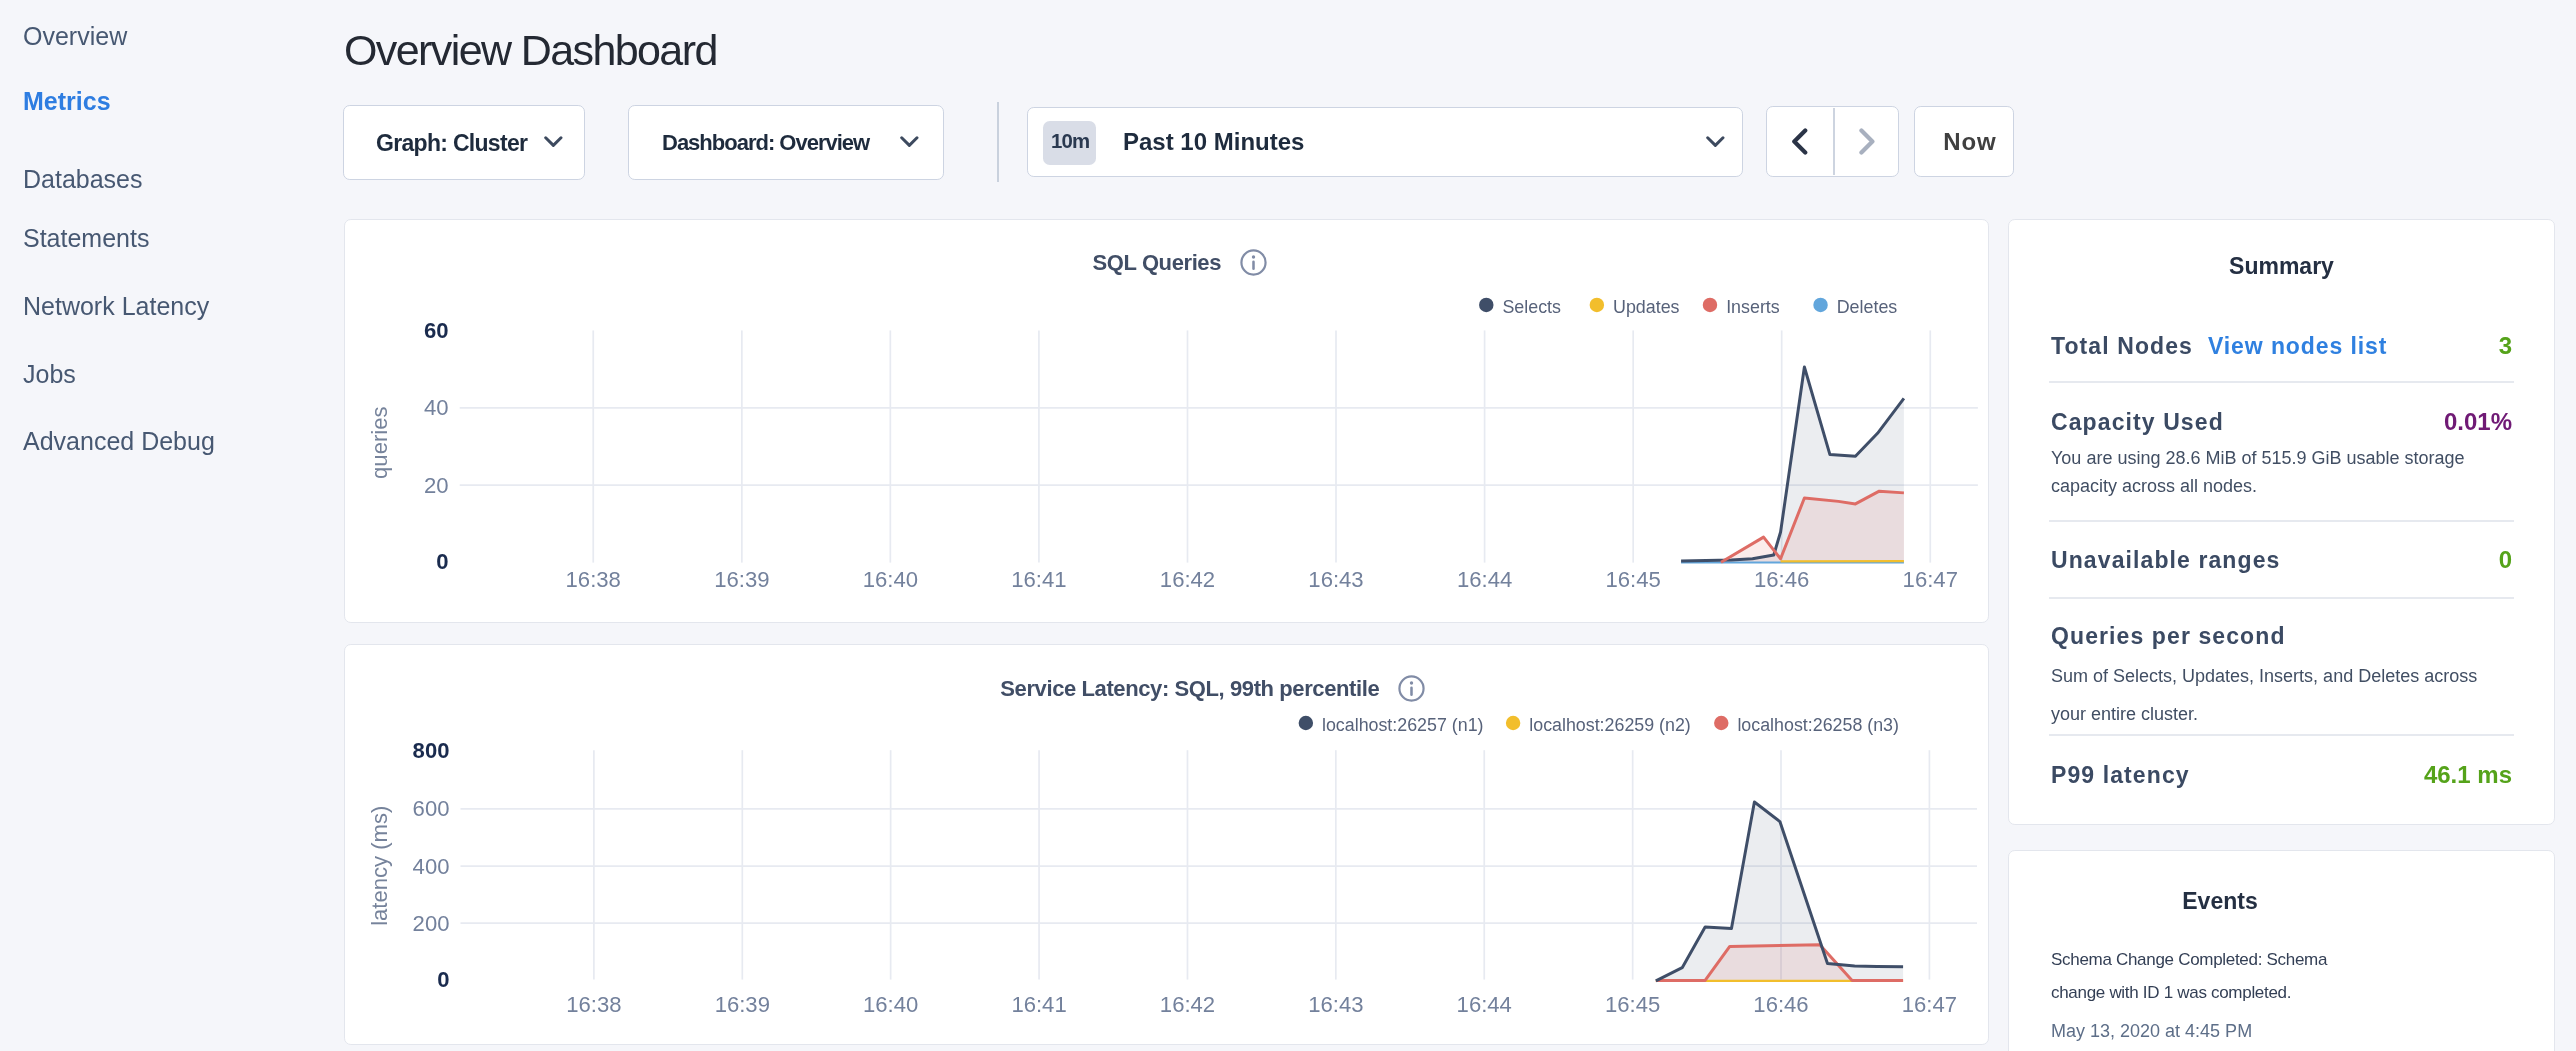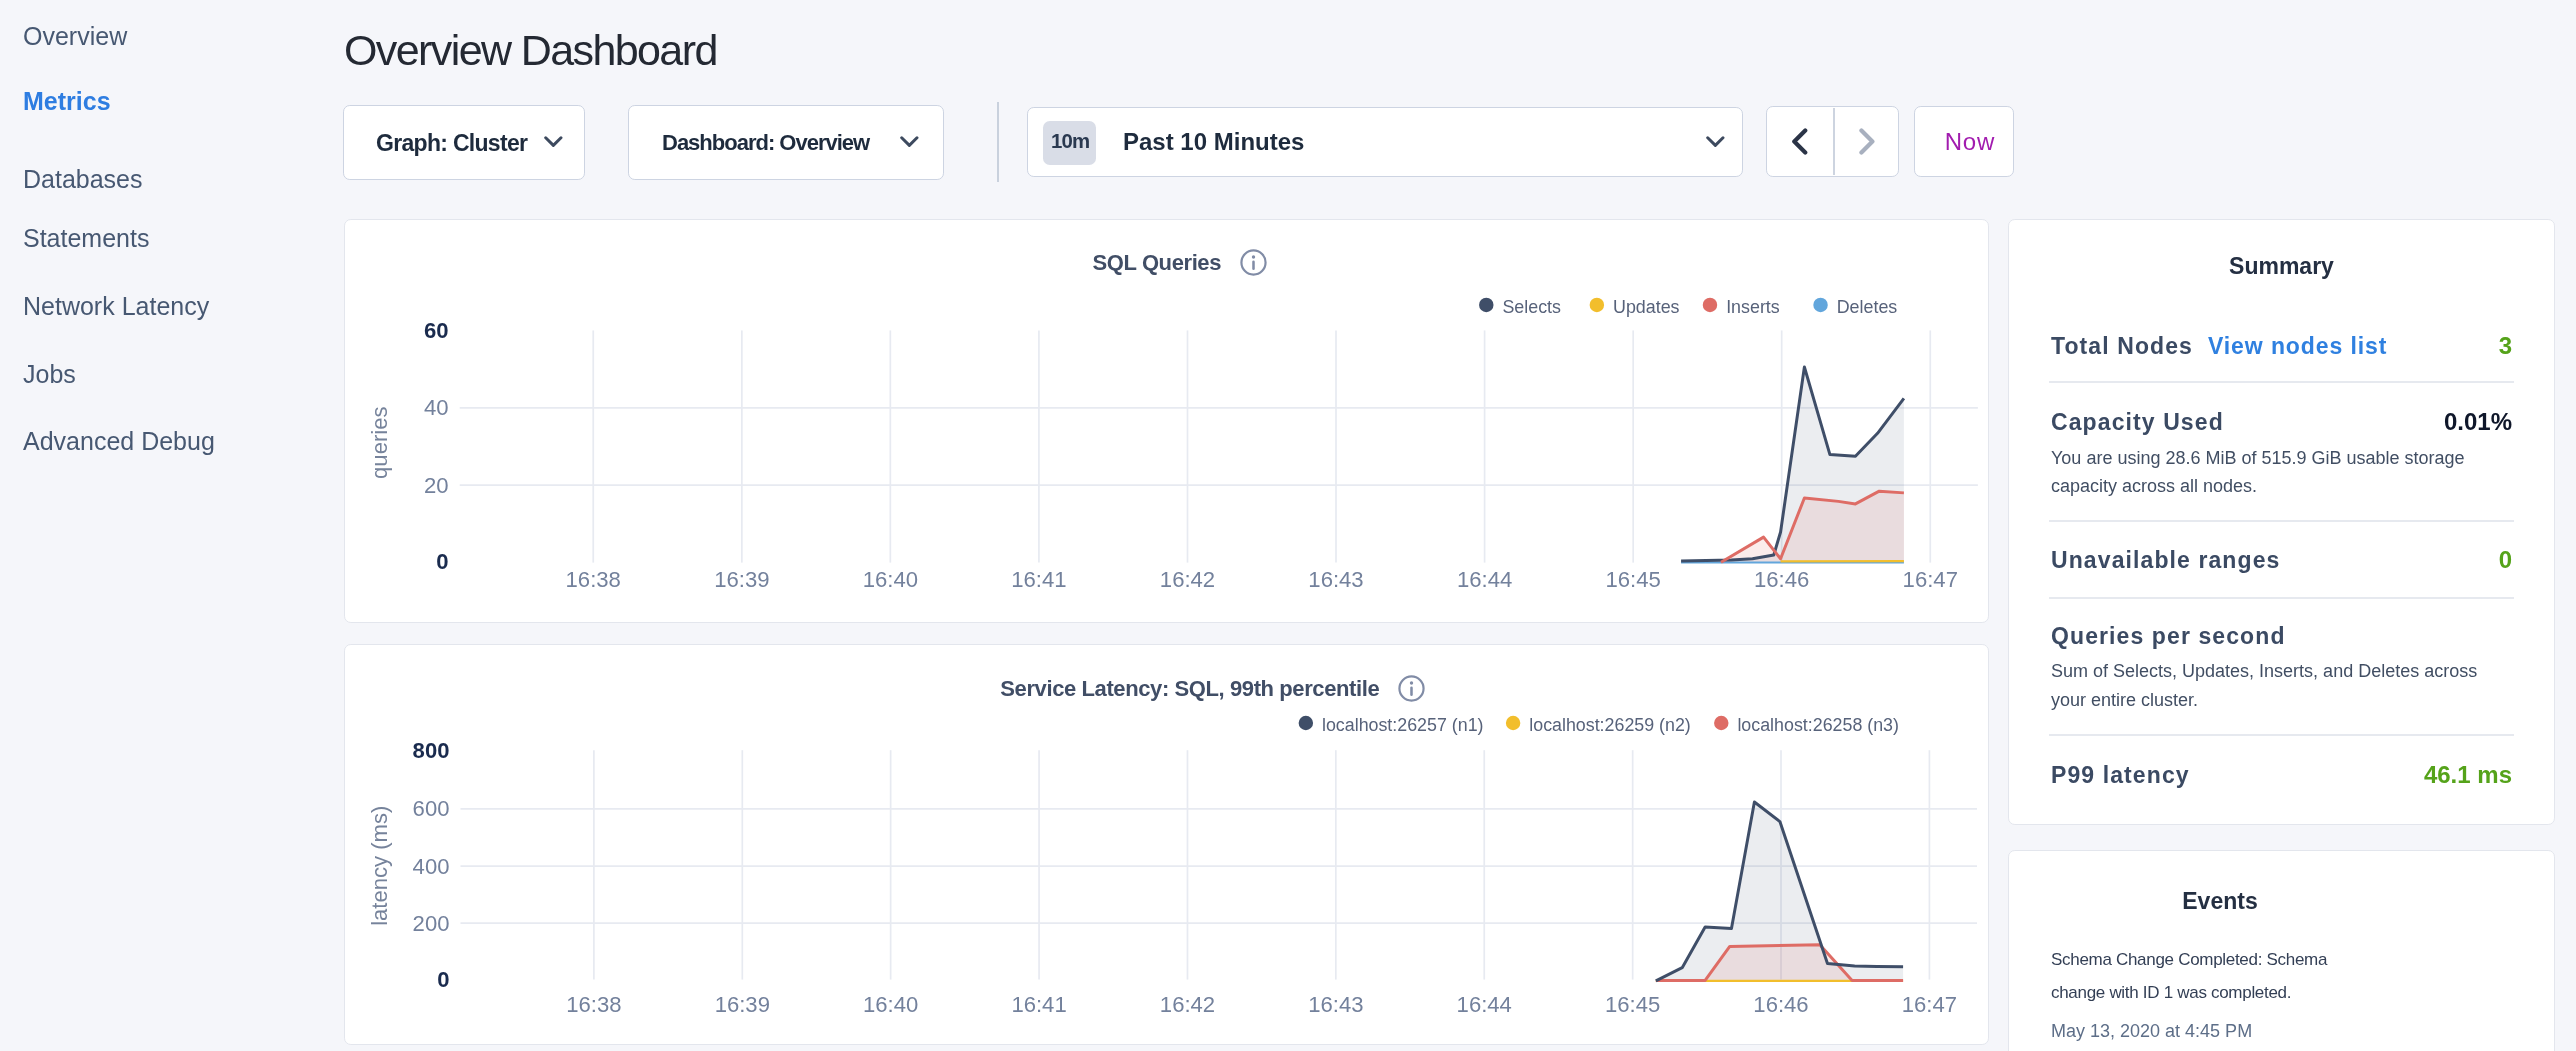--- a/index.html
+++ b/index.html
@@ -48,21 +48,21 @@
   <div class="btn" style="left:1766px;top:106px;width:133px;height:71px;"></div>
   <div class="abs" style="left:1833px;top:108px;width:1.7px;height:67px;background:#cdd4e0;"></div>
   <svg class="abs" style="left:1790px;top:128px;" width="18.7" height="27" viewBox="0 0 22 32">
       <polyline points="18,3 5,16 18,29" fill="none" stroke="#2b3447" stroke-width="5" stroke-linecap="round" stroke-linejoin="round"></polyline>
     </svg>
   <svg class="abs" style="left:1858px;top:128px;" width="18.7" height="27" viewBox="0 0 22 32">
       <polyline points="4,3 17,16 4,29" fill="none" stroke="#a8b0bf" stroke-width="5" stroke-linecap="round" stroke-linejoin="round"></polyline>
     </svg>
 
   <div class="btn" style="left:1914px;top:106px;width:100px;height:71px;"></div>
-  <div class="abs" style="left:1914px;top:128px;width:112px;text-align:center;font-size:24px;font-weight:normal;letter-spacing:0.9px;color:#a21caf;">Now</div>
+  <div class="abs" style="left:1914px;top:128px;width:112px;text-align:center;font-size:24px;font-weight:bold;letter-spacing:0.9px;color:#404040;">Now</div>
 
   <div class="card" style="left:344px;top:219px;width:1645px;height:404px;"></div>
   <div class="abs" style="left:344px;top:249px;width:1687px;text-align:center;">
     <span style="font-size:22px;font-weight:bold;letter-spacing:-0.4px;color:#414e66;vertical-align:middle;">SQL Queries</span>
     <svg style="vertical-align:middle;margin-left:15.3px;margin-right:15.3px;" width="27" height="27" viewBox="0 0 32 32">
         <circle cx="16" cy="16" r="14.3" fill="none" stroke="#818ca6" stroke-width="2.6"></circle>
         <circle cx="16" cy="9.5" r="2" fill="#818ca6"></circle>
         <rect x="14.5" y="13.5" width="3" height="11.5" rx="1.5" fill="#818ca6"></rect>
       </svg>
   </div>
@@ -192,30 +192,30 @@
 
   <div class="card" style="left:2008px;top:219px;width:547px;height:606px;"></div>
   <div class="abs" style="left:2008px;top:253px;width:547px;text-align:center;font-size:23px;font-weight:bold;color:#242f42;">Summary</div>
 
   <div class="abs" style="left:2051px;top:333px;font-size:23px;font-weight:bold;letter-spacing:1.1px;color:#3b4a63;">Total Nodes</div>
   <div class="abs" style="left:2208px;top:333px;font-size:23px;font-weight:600;letter-spacing:0.9px;color:#2f80e0;text-align:right;">View nodes list</div>
   <div class="abs" style="left:2051px;top:332px;width:461px;text-align:right;font-size:24px;font-weight:bold;color:#55a31a;">3</div>
   <div class="abs" style="left:2049px;top:381px;width:465px;height:1.7px;background:#e6e9ef;"></div>
 
   <div class="abs" style="left:2051px;top:409px;font-size:23px;font-weight:bold;letter-spacing:1.1px;color:#3b4a63;">Capacity Used</div>
-  <div class="abs" style="left:2051px;top:408px;width:461px;text-align:right;font-size:24px;font-weight:bold;color:#0f172a;">0.01%</div>
+  <div class="abs" style="left:2051px;top:408px;width:461px;text-align:right;font-size:24px;font-weight:bold;color:#701a75;">0.01%</div>
   <div class="abs" style="left:2051px;top:444px;font-size:18px;color:#414e63;line-height:28px;">You are using 28.6 MiB of 515.9 GiB usable storage<br>capacity across all nodes.</div>
   <div class="abs" style="left:2049px;top:520px;width:465px;height:1.7px;background:#e6e9ef;"></div>
 
   <div class="abs" style="left:2051px;top:547px;font-size:23px;font-weight:bold;letter-spacing:1.1px;color:#3b4a63;">Unavailable ranges</div>
   <div class="abs" style="left:2051px;top:546px;width:461px;text-align:right;font-size:24px;font-weight:bold;color:#55a31a;">0</div>
   <div class="abs" style="left:2049px;top:597px;width:465px;height:1.7px;background:#e6e9ef;"></div>
 
   <div class="abs" style="left:2051px;top:623px;font-size:23px;font-weight:bold;letter-spacing:1.1px;color:#3b4a63;">Queries per second</div>
-  <div class="abs" style="left:2051px;top:657px;font-size:18px;color:#414e63;line-height:29px;">Sum of Selects, Updates, Inserts, and Deletes across<br>your entire cluster.</div>
+  <div class="abs" style="left:2051px;top:657px;font-size:18px;color:#414e63;line-height:38px;">Sum of Selects, Updates, Inserts, and Deletes across<br>your entire cluster.</div>
   <div class="abs" style="left:2049px;top:734px;width:465px;height:1.7px;background:#e6e9ef;"></div>
 
   <div class="abs" style="left:2051px;top:762px;font-size:23px;font-weight:bold;letter-spacing:1.1px;color:#3b4a63;">P99 latency</div>
   <div class="abs" style="left:2051px;top:761px;width:461px;text-align:right;font-size:24px;font-weight:bold;color:#55a31a;">46.1 ms</div>
 
   <div class="card" style="left:2008px;top:850px;width:547px;height:221px;"></div>
   <div class="abs" style="left:2000px;top:888px;width:440px;text-align:center;font-size:23px;font-weight:bold;color:#242f42;">Events</div>
   <div class="abs" style="left:2051px;top:943px;font-size:17px;letter-spacing:-0.3px;color:#333f55;line-height:33px;">Schema Change Completed: Schema<br>change with ID 1 was completed.</div>
   <div class="abs" style="left:2051px;top:1021px;font-size:18px;color:#5d6e88;">May 13, 2020 at 4:45 PM</div>
 

